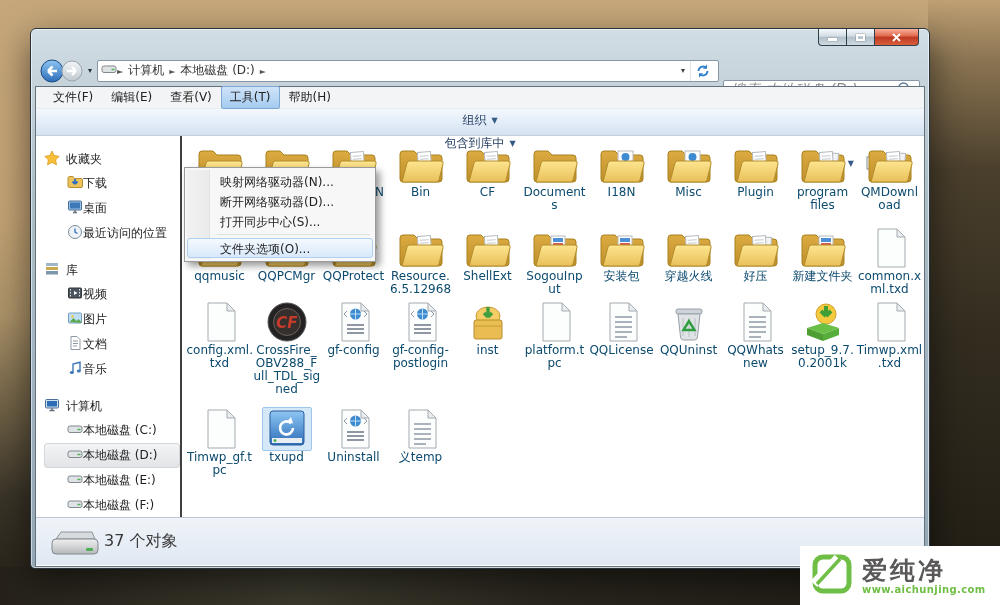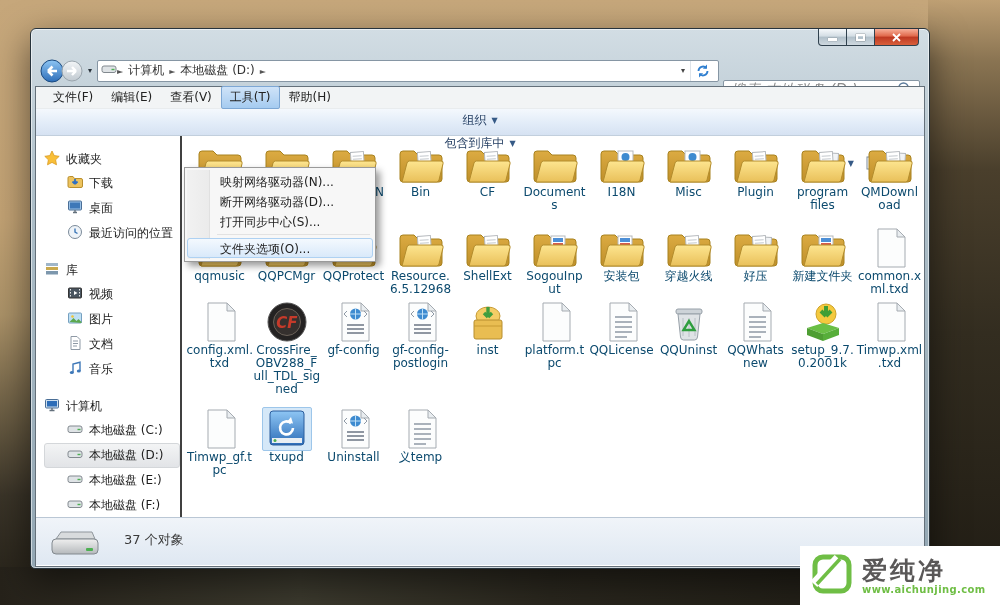--- a/index.html
+++ b/index.html
@@ -58,41 +58,41 @@
   .tool-btn{padding:3px 9px;border-radius:3px;display:flex;gap:5px;align-items:center;}
   .chev{font-size:8px;color:#365a86;}
   .toolbar-right{margin-left:auto;display:flex;align-items:center;gap:12px;padding-right:4px;}
   .tb-icon{display:flex;align-items:center;gap:3px;}
 
   .main{height:381px;display:flex;background:#fff;}
   .sidebar{width:146px;flex:none;padding:12px 0 0 8px;font-size:12px;color:#1c1c1c;
     border-right:2px solid #404040;box-sizing:border-box;}
   .side-group{margin-bottom:13px;}
   .side-head{display:flex;align-items:center;gap:6px;padding:2px 0;}
-  .side-child{display:flex;align-items:center;gap:6px;padding:2px 0 2px 22px;border-radius:3px;
+  .side-child{display:flex;align-items:center;padding:2px 0 2px 22px;border-radius:3px;
     border:1px solid transparent;width:112px;}
   .side-child.selected{background:linear-gradient(180deg,#f3f4f5,#e2e4e7);border:1px solid #d4d7da;}
   .side-label{white-space:nowrap;}
 
   .filearea{flex:1;padding:6px 0 0 4px;position:relative;}
   .file-row{display:flex;align-items:flex-start;}
   .file-row.r0{min-height:84px}.file-row.r1{min-height:74px}
   .file-row.r2{min-height:107px}.file-row.r3{min-height:80px}
   .file-item{width:67px;display:flex;flex-direction:column;align-items:center;flex:none;}
   .iconbox{width:50px;height:44px;display:flex;align-items:center;justify-content:center;
     border:1px solid transparent;border-radius:2px;box-sizing:border-box;}
   .file-item.selected .iconbox{background:#d5e8f8;border:1px solid #9dc6ea;}
   .file-label{font-size:12px;line-height:13px;text-align:center;color:#0c4a6e;white-space:pre-line;
     max-width:66px;}
   .file-row.r0 .file-item:nth-child(3) .file-label{align-self:flex-end;text-align:right;padding-right:3px;}
 
   .details{height:48px;background:linear-gradient(180deg,#f0f4f9,#dfe8f2);
     border-top:1px solid #bac7d5;position:relative;box-sizing:border-box;}
   .hdd-wrap{position:absolute;left:10px;top:5px;}
-  .details-text{position:absolute;left:88px;top:13px;font-size:13px;color:#3a3a3a;}
+  .details-text{position:absolute;left:68px;top:13px;font-size:16px;color:#3a3a3a;}
 
   
   .tools-menu{position:absolute;left:148px;top:80px;width:192px;background:#f7f7f7;
     border:1px solid #9a9a9a;box-shadow:4px 4px 7px rgba(0,0,0,.4);padding:3px 2px;z-index:50;
     font-size:12px;color:#222;box-sizing:border-box;}
   .tools-menu::before{content:"";position:absolute;left:2px;top:2px;bottom:2px;width:22px;
     background:linear-gradient(90deg,#f1f1f1,#ebebeb);border-right:1px solid #e0e0e0;}
   .tmenu-item{position:relative;height:20px;line-height:20px;padding-left:32px;border:1px solid transparent;
     border-radius:3px;box-sizing:border-box;white-space:nowrap;}
   .tmenu-item.hovered{border:1px solid #aed1f2;background:linear-gradient(180deg,#f4f9fe,#d9e9fa);}

